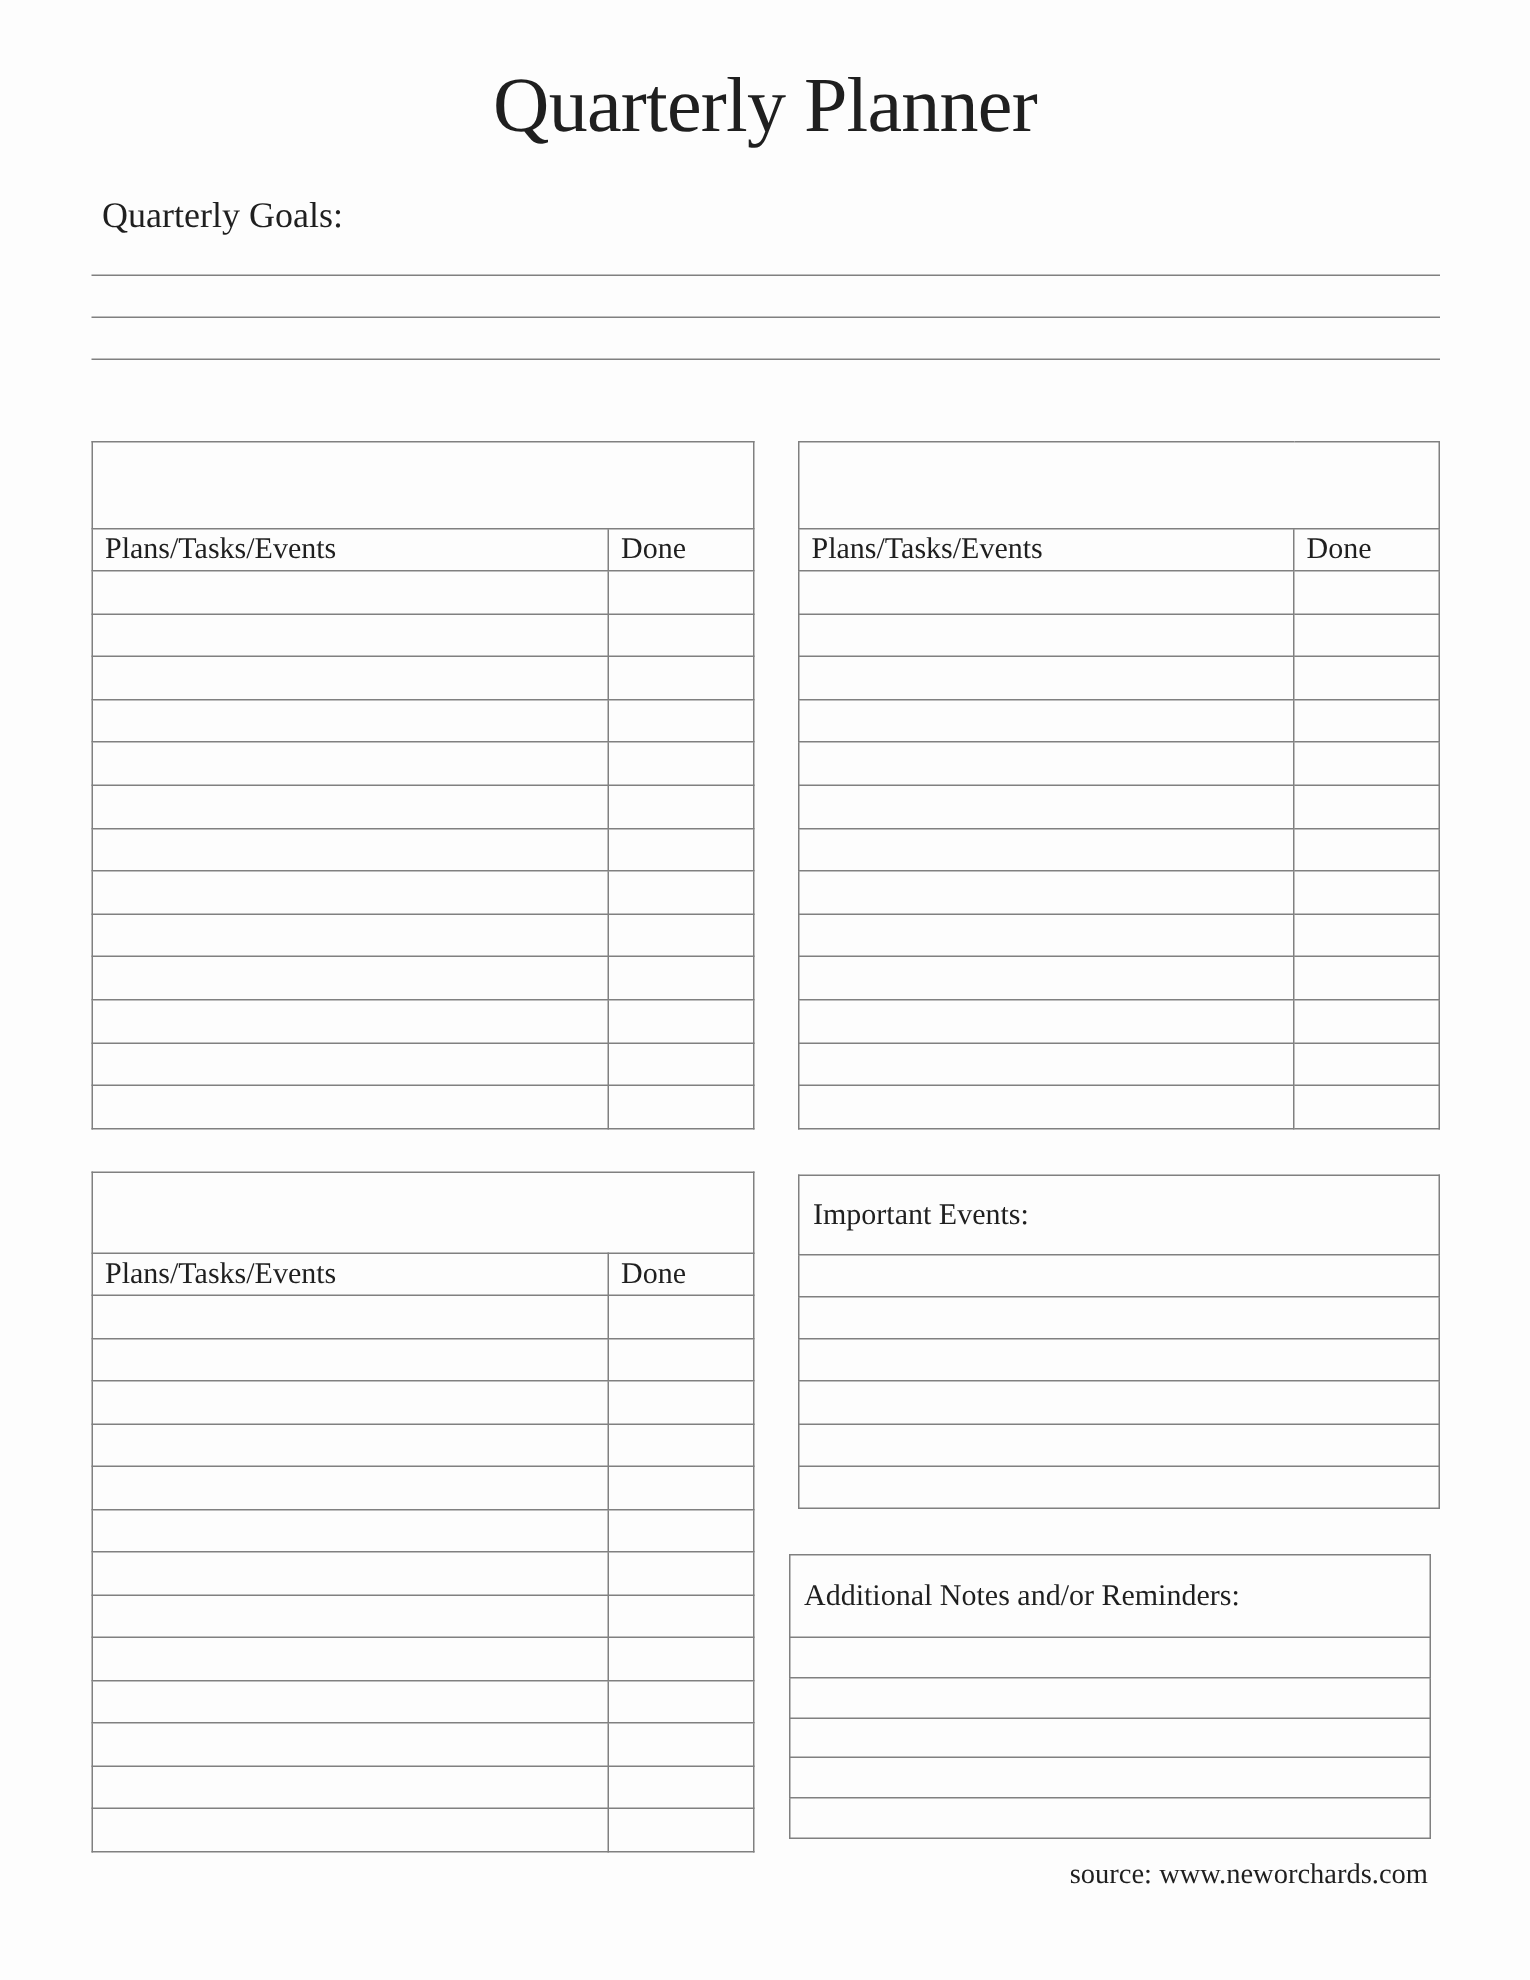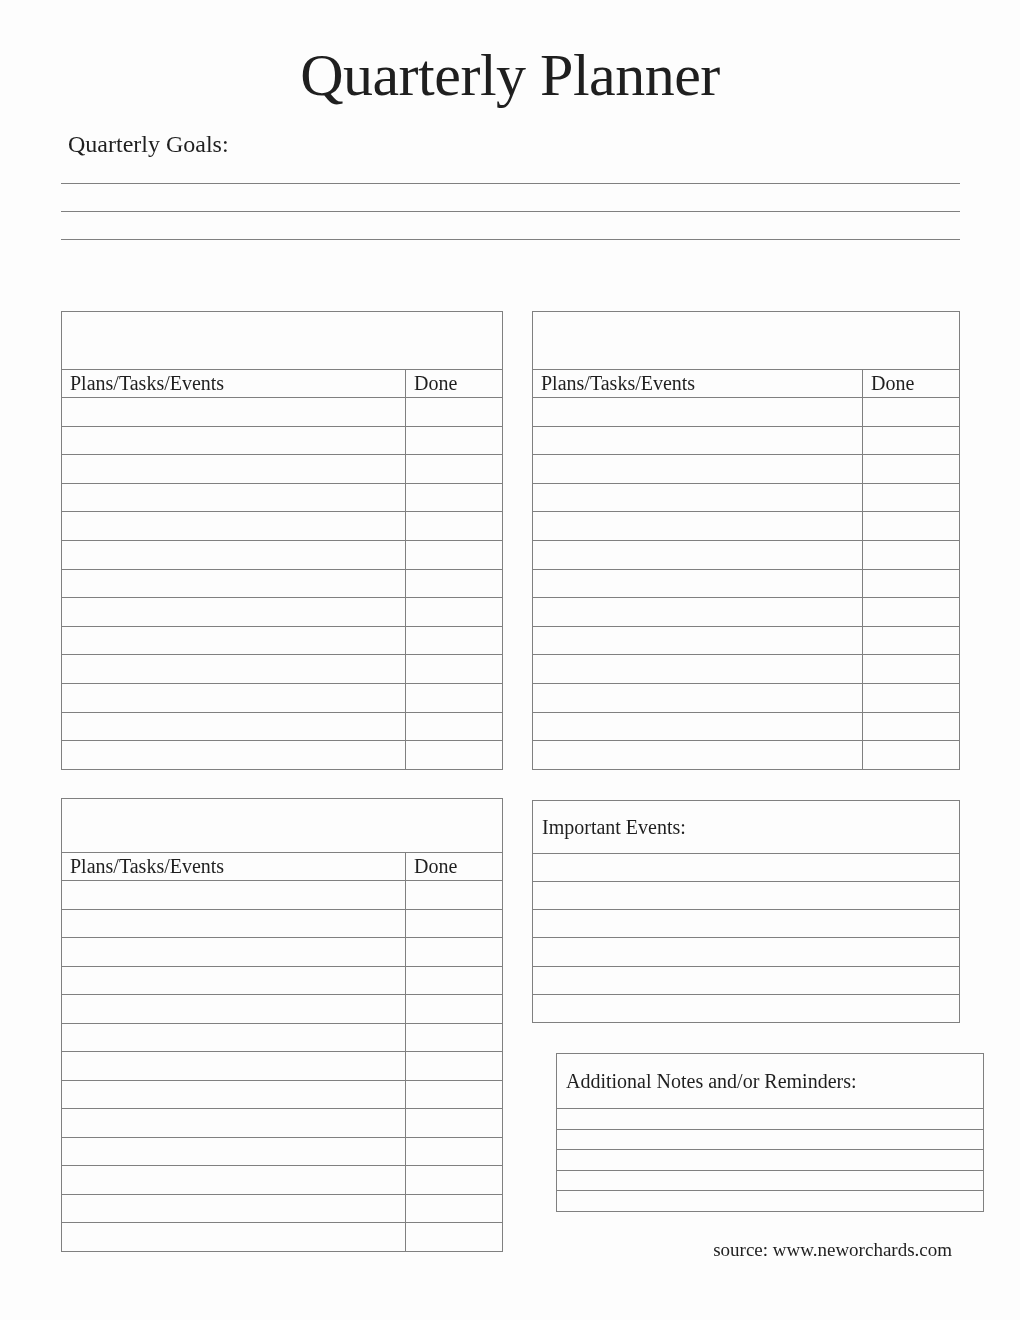--- a/index.html
+++ b/index.html
@@ -9,56 +9,55 @@
     width:1020px; height:1320px;
     margin:0 auto;
     background:var(--page-bg, #fdfdfd);
     color:var(--text, #1f1f1f);
     font-family:"Liberation Serif","DejaVu Serif",serif;
     overflow:hidden;
   }
   .title {
     position:absolute; top:42px; left:0; width:100%;
     text-align:center;
-    font-size:60px; font-weight:normal; line-height:1.1;
+    font-size:52px; font-weight:normal; line-height:1.1;
     letter-spacing:-0.5px;
   }
   .goals-label {
     position:absolute; left:68px; top:130px;
     font-size:24px; line-height:1.2;
   }
   .goal-line {
     position:absolute; left:61px; width:899px; height:0;
     border-top:1px solid var(--border, #808080);
   }
   table {
     position:absolute;
     border-collapse:collapse;
     table-layout:fixed;
     background:transparent;
-    margin-top:17px;
   }
   td {
     border:1px solid var(--border, #808080);
     padding:0;
     font-size:20px;
     vertical-align:middle;
     overflow:hidden;
   }
   td.box  { height:58px; }
   td.head { height:28px; padding-left:8px; }
   td.label{ padding-left:9px; }
   td.cell { padding:0; }
   .t-tl { left:61px;  top:294px;  width:442px; height:459px; }
   .t-tr { left:532px; top:294px;  width:428px; height:459px; }
   .t-bl { left:61px;  top:781px;  width:442px; height:454px; }
   .t-bl td.box { height:54px; }
   .t-ev { left:532px; top:783px;  width:428px; height:223px; }
   .t-ev td.label { height:53px; }
-  .t-no { left:556px; top:1036px; width:428px; height:159px; }
+  .t-no { left:526px; top:1036px; width:428px; height:190px; }
   .t-no td.label { height:55px; }
   .footer {
     position:absolute; top:1240px; right:68px;
     font-size:19px; line-height:1.1;
     text-align:right;
   }
   .footer a {
     color:inherit;
     cursor:pointer;
   }

